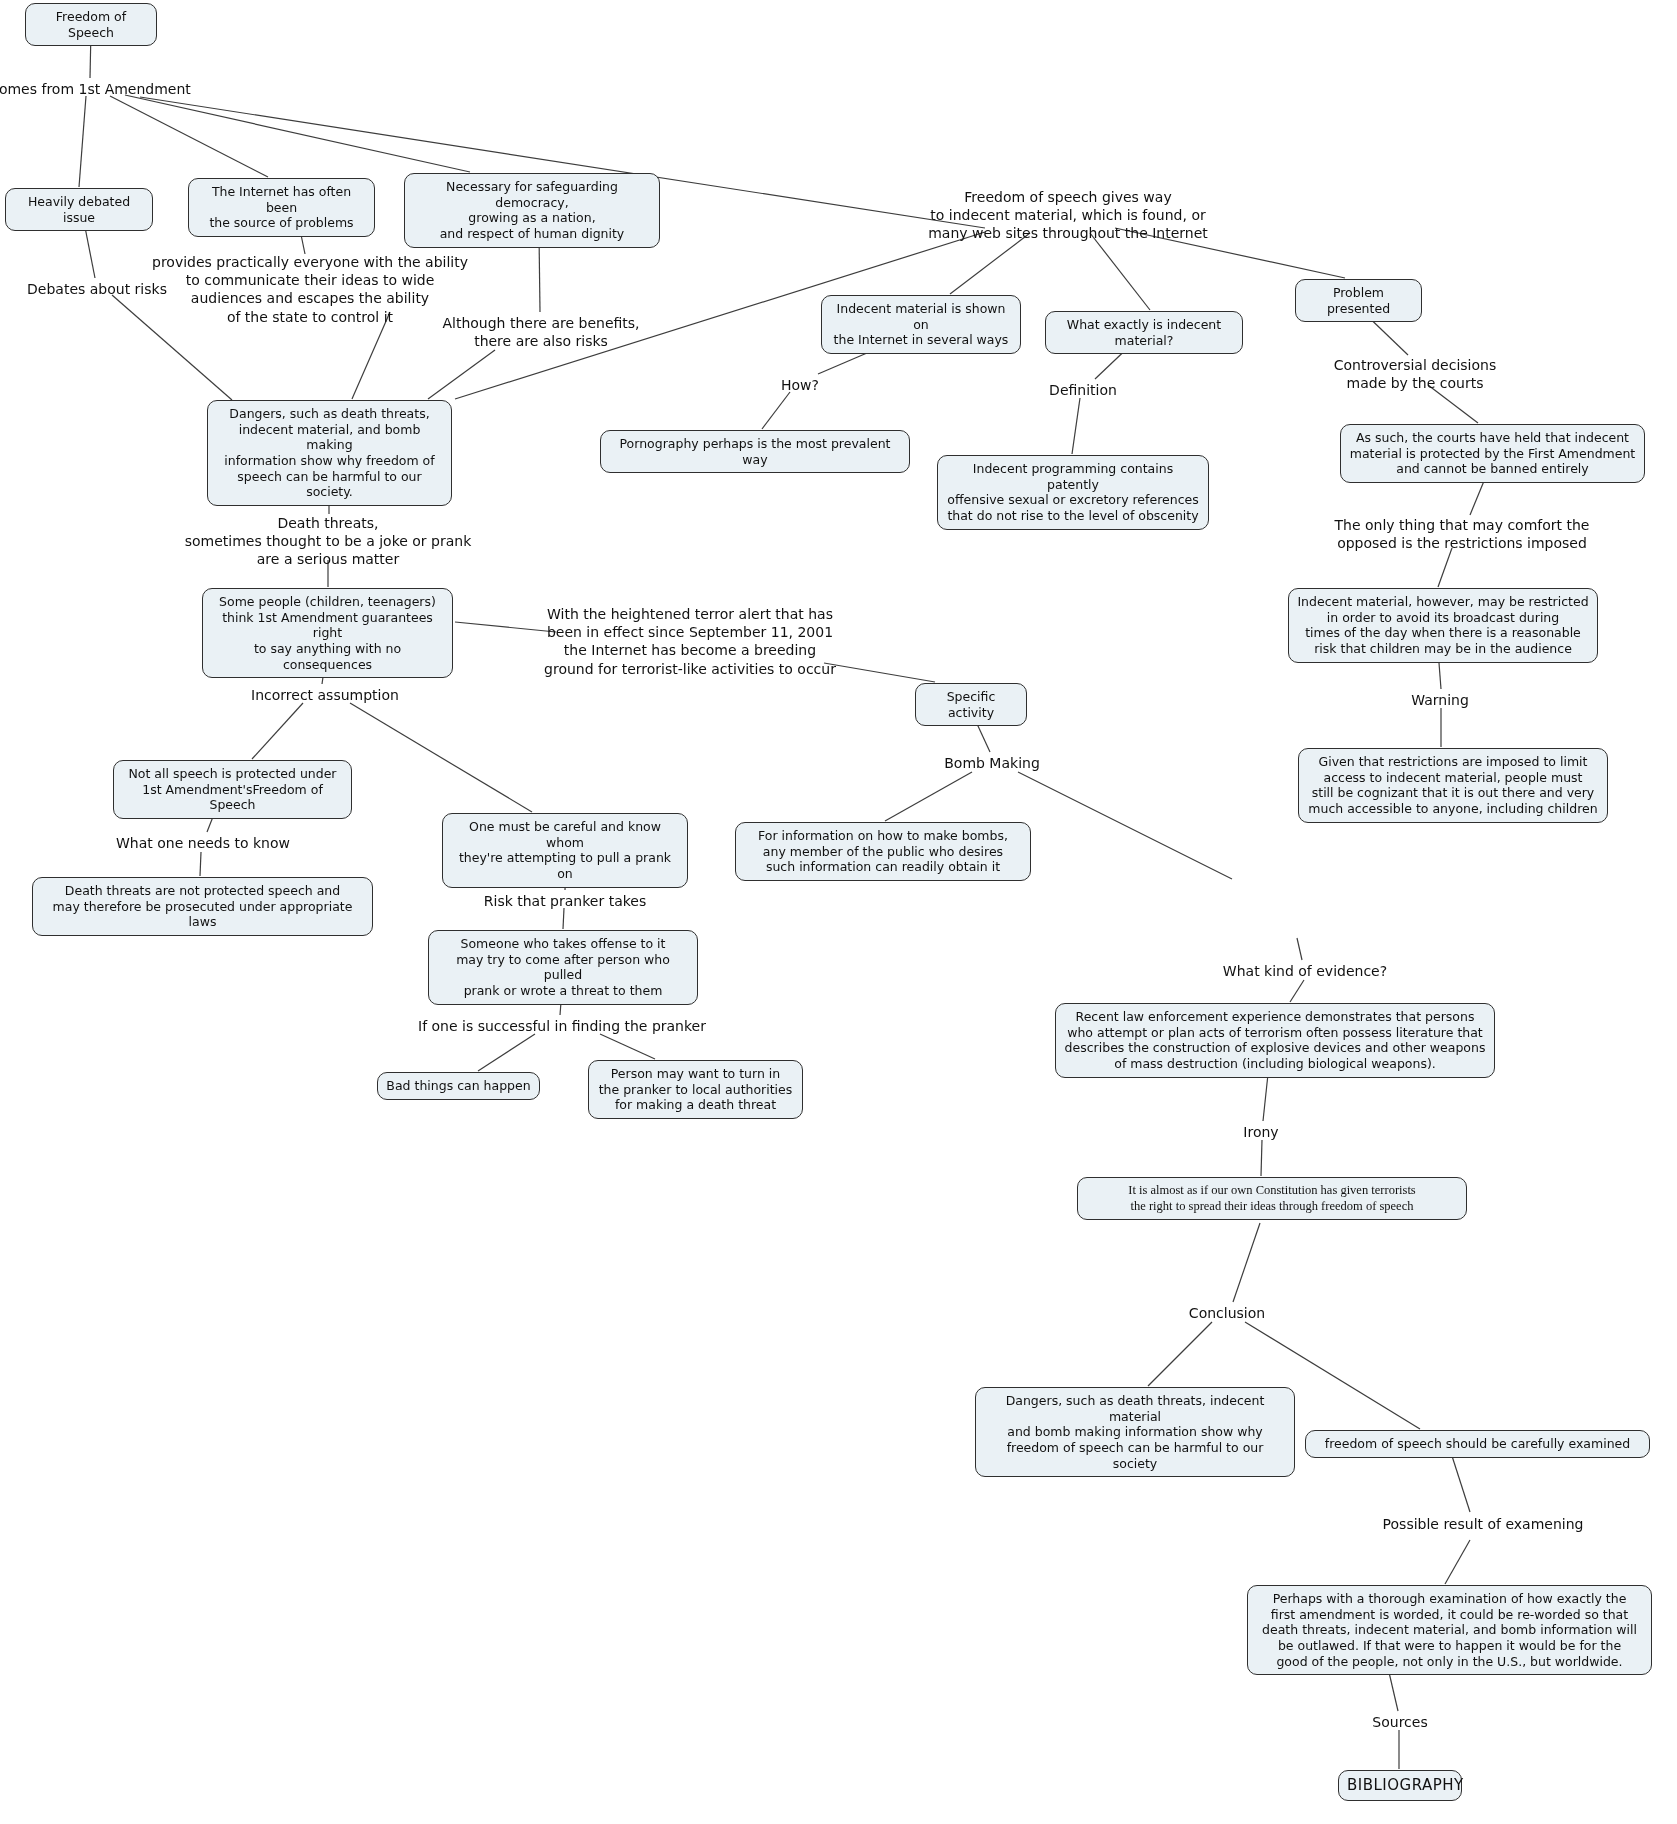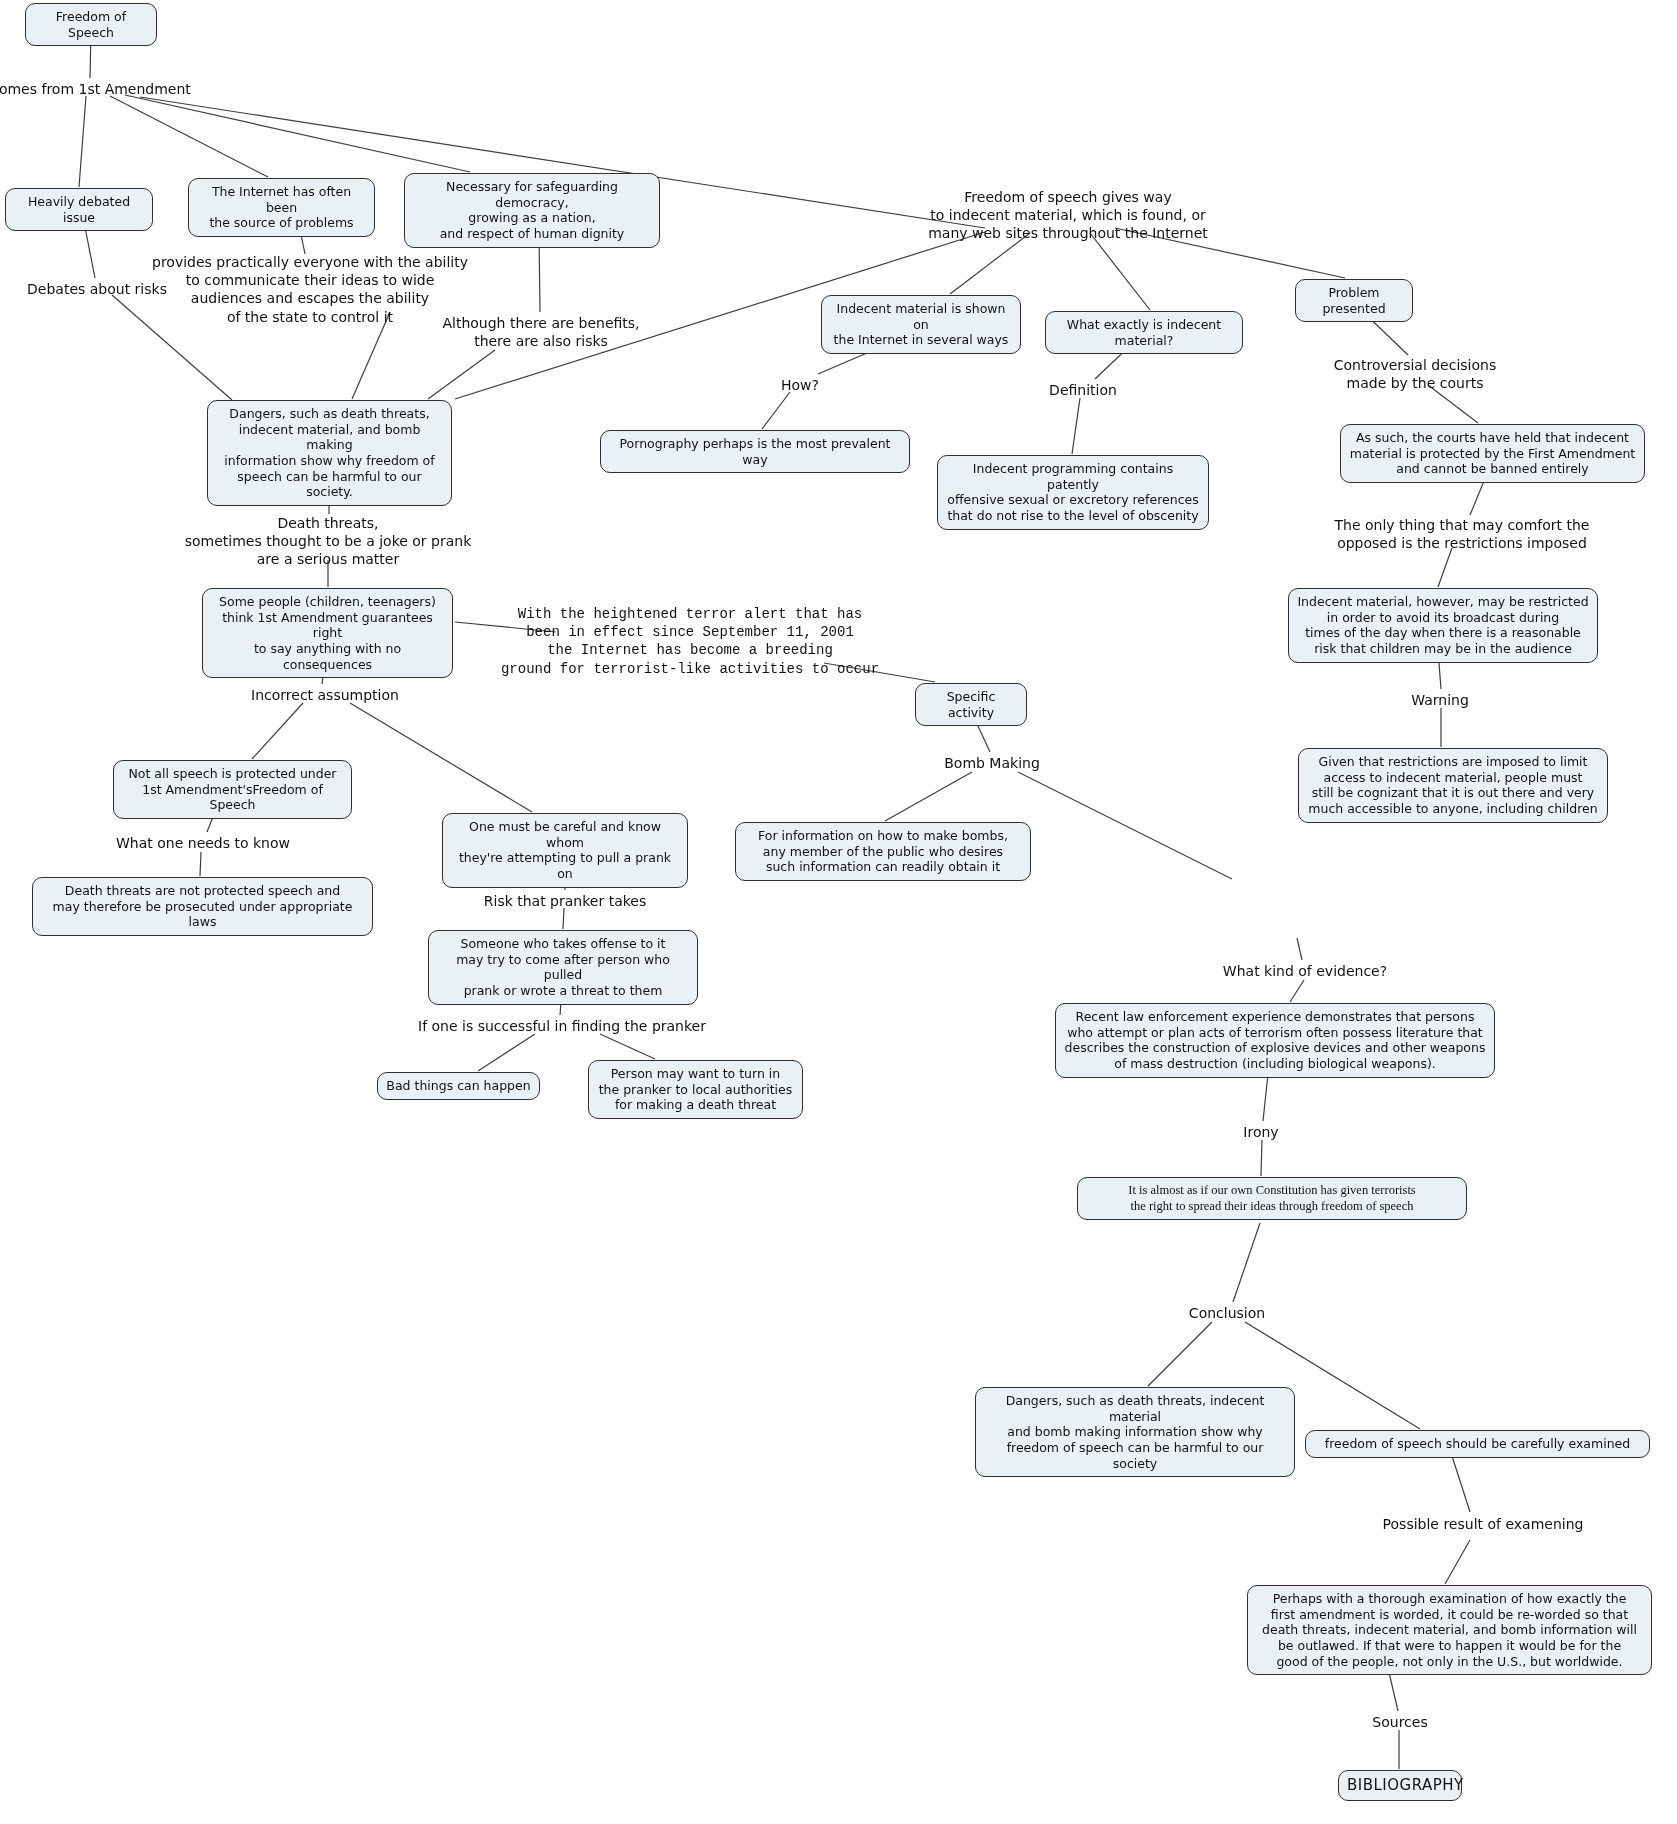--- a/index.html
+++ b/index.html
@@ -96,21 +96,21 @@
   <div class="node" style="left:25px;top:3px;width:132px;">Freedom of Speech</div>
   <div class="node" style="left:5px;top:188px;width:148px;">Heavily debated issue</div>
   <div class="node" style="left:188px;top:178px;width:187px;">The Internet has often been
 the source of problems</div>
   <div class="node" style="left:404px;top:173px;width:256px;">Necessary for safeguarding democracy,
 growing as a nation,
 and respect of human dignity</div>
   <div class="node" style="left:821px;top:295px;width:200px;">Indecent material is shown on
 the Internet in several ways</div>
   <div class="node" style="left:1045px;top:311px;width:198px;">What exactly is indecent material?</div>
-  <div class="node" style="left:1295px;top:279px;width:118px;">Problem presented</div>
+  <div class="node" style="left:1295px;top:279px;width:127px;">Problem presented</div>
   <div class="node" style="left:600px;top:430px;width:310px;">Pornography perhaps is the most prevalent way</div>
   <div class="node" style="left:937px;top:455px;width:272px;">Indecent programming contains patently
 offensive sexual or excretory references
 that do not rise to the level of obscenity</div>
   <div class="node" style="left:1340px;top:424px;width:305px;">As such, the courts have held that indecent
 material is protected by the First Amendment
 and cannot be banned entirely</div>
   <div class="node" style="left:207px;top:400px;width:245px;">Dangers, such as death threats,
 indecent material, and bomb making
 information show why freedom of
@@ -171,21 +171,21 @@
   <div class="label" style="left:1068px;top:188px;">Freedom of speech gives way
 to indecent material, which is found, or
 many web sites throughout the Internet</div>
   <div class="label" style="left:800px;top:376px;">How?</div>
   <div class="label" style="left:1083px;top:381px;">Definition</div>
   <div class="label" style="left:1415px;top:356px;">Controversial decisions
 made by the courts</div>
   <div class="label" style="left:328px;top:514px;">Death threats,
 sometimes thought to be a joke or prank
 are a serious matter</div>
-  <div class="label" style="left:690px;top:605px;font-family:Liberation Mono, monospace;">With the heightened terror alert that has
+  <div class="label" style="left:690px;top:605px;">With the heightened terror alert that has
 been in effect since September 11, 2001
 the Internet has become a breeding
 ground for terrorist-like activities to occur</div>
   <div class="label" style="left:325px;top:686px;">Incorrect assumption</div>
   <div class="label" style="left:992px;top:754px;">Bomb Making</div>
   <div class="label" style="left:203px;top:834px;">What one needs to know</div>
   <div class="label" style="left:565px;top:892px;">Risk that pranker takes</div>
   <div class="label" style="left:562px;top:1017px;">If one is successful in finding the pranker</div>
   <div class="label" style="left:1305px;top:962px;">What kind of evidence?</div>
   <div class="label" style="left:1462px;top:516px;">The only thing that may comfort the

